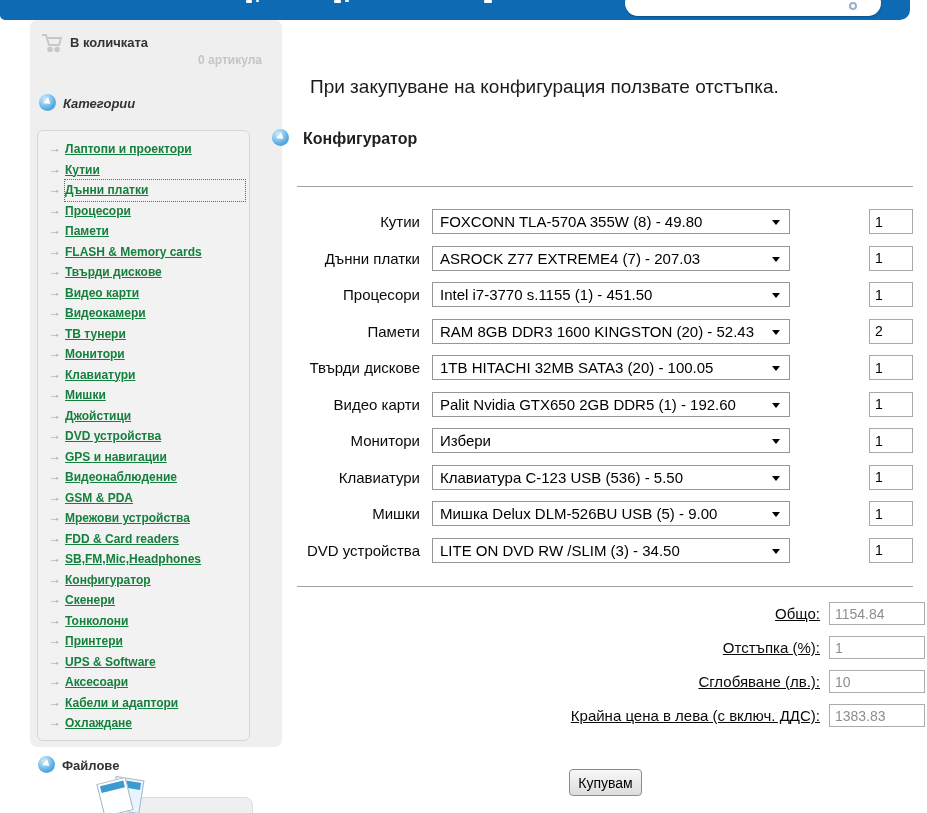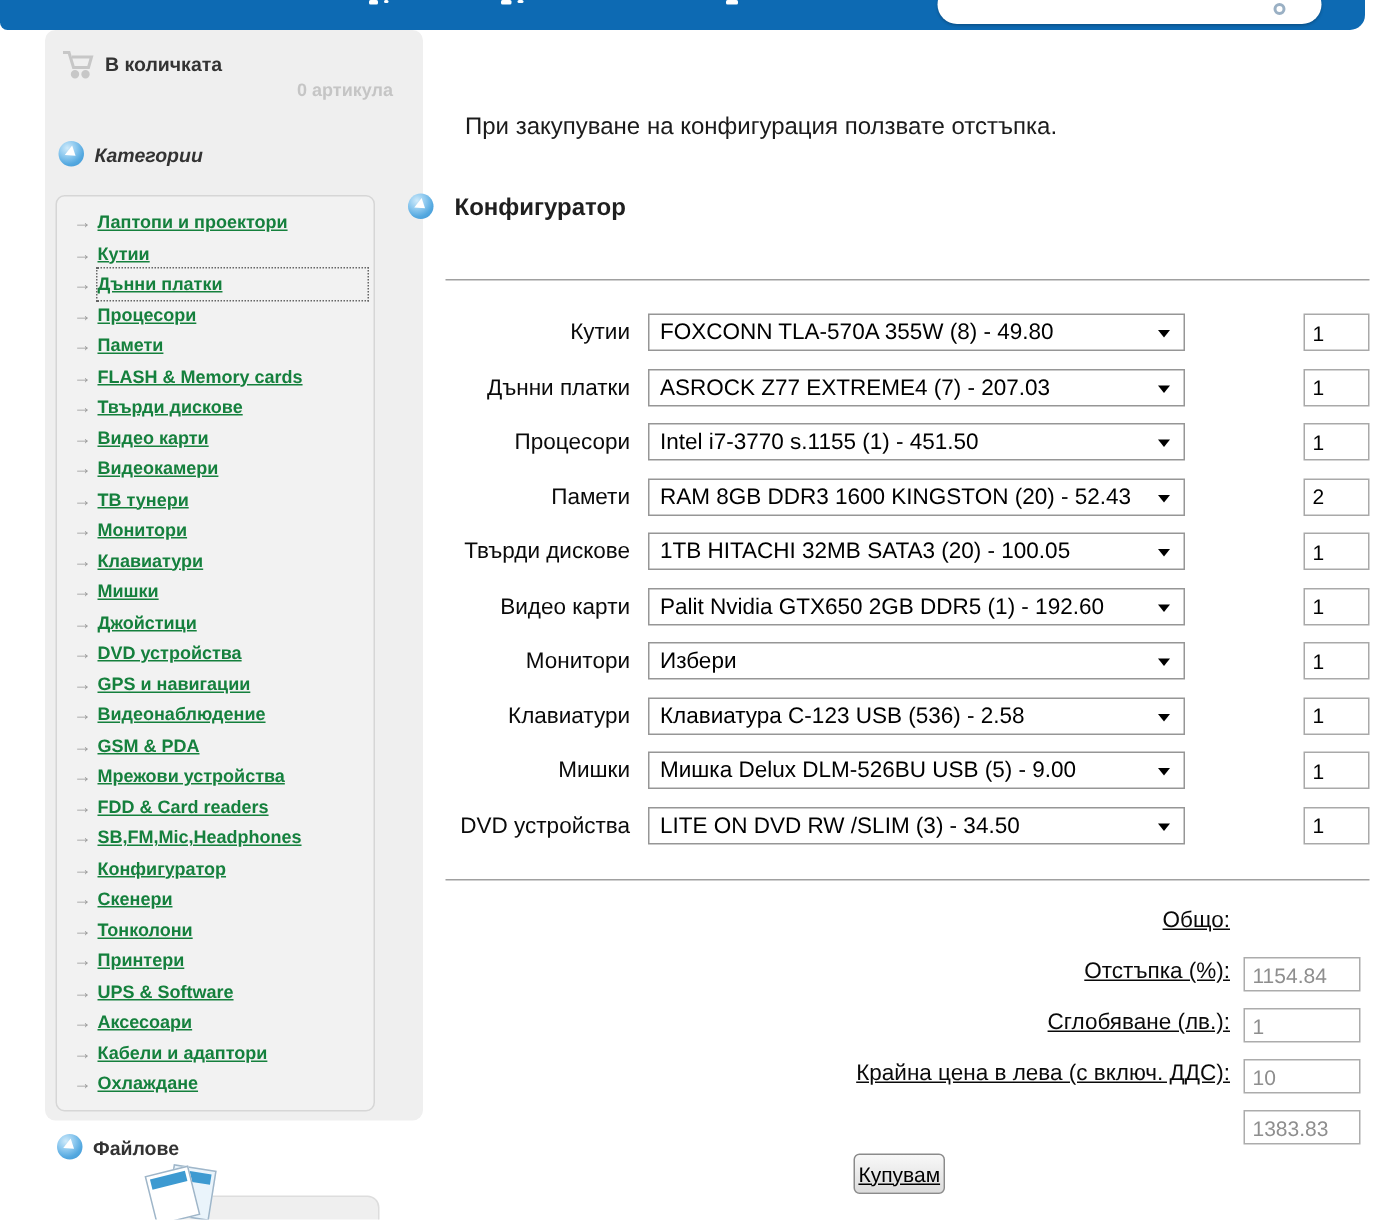--- a/index.html
+++ b/index.html
@@ -61,21 +61,21 @@
   .files-box {
     position:absolute; left:120px; top:797px; width:133px; height:20px;
     background:#efefef; border:1px solid #ddd; border-radius:8px 8px 0 0;
   }
   .page2 { position:absolute; left:113px; top:778px; width:29px; height:34px; background:#eaf4fb;
            border:1px solid #9fb6c9; transform:rotate(9deg); }
   .page1 { position:absolute; left:100px; top:780px; width:30px; height:34px; background:#fff;
            border:1px solid #9fb6c9; transform:rotate(-14deg); }
   .page1::before, .page2::before { content:''; position:absolute; left:2px; right:2px; top:2px; height:7px; background:#3d9ad1; }
   
-  .notice { position:absolute; left:310px; top:76px; font-size:16px; color:#1b1b1b; }
+  .notice { position:absolute; left:310px; top:76px; font-size:19px; color:#1b1b1b; }
   .cfg-ball { left:272px; top:129px; }
   .cfg-title { position:absolute; left:303px; top:130px; font-size:16px; font-weight:bold; color:#1f1f1f; }
   .hr { position:absolute; left:297px; width:616px; height:1px; background:#a0a0a0; }
   .hr1 { top:186px; } .hr2 { top:586px; }
   .rows { position:absolute; left:297px; top:209px; width:616px; }
   .cfg-row { position:relative; height:25px; margin-bottom:11.5px; }
   .cfg-label { position:absolute; left:0; top:4px; width:123px; text-align:right; font-size:15px; color:#0a0a0a; }
   .cfg-select {
     position:absolute; left:135px; top:0; width:358px; height:25px;
     background:#fff; border:1px solid #969696; font-size:15px; line-height:23px;
@@ -87,28 +87,28 @@
   }
   .cfg-qty {
     position:absolute; left:572px; top:0; width:44px; height:25px;
     border:1px solid #a9a9a9; background:#fff; font-size:14px; padding-left:5px;
     font-family:inherit; color:#000;
   }
   .totals { position:absolute; left:297px; top:602px; width:616px; }
   .total-row { position:relative; height:23px; margin-bottom:11px; }
   .total-label { position:absolute; left:0; top:3px; width:523px; text-align:right; font-size:15px; color:#0a0a0a;text-decoration:underline; }
   .total-input {
-    position:absolute; left:532px; top:0; width:78px; height:23px;
+    position:absolute; left:532px; top:0; width:96px; height:23px;
     border:1px solid #acacac; background:#fff; color:#8e8e8e;
-    font-size:14px; padding-left:5px; font-family:inherit;margin-top:36px;
+    font-size:14px; padding-left:5px; font-family:inherit;
   }
   .buy-btn {
-    position:absolute; left:569px; top:769px; width:61px; height:27px;
+    position:absolute; left:569px; top:769px; width:73px; height:27px;
     background:linear-gradient(#f8f8f8,#dcdcdc); border:1px solid #8b8b8b; border-radius:4px;
-    font-size:14px; font-family:inherit; color:#000; cursor:pointer;text-decoration:underline;
+    font-size:14px; font-family:inherit; color:#000; cursor:pointer;
   }
 </style>
 </head>
 <body>
 
 <div class="topbar">
   <div class="frag f1"></div>
   <div class="frag f2"></div>
   <div class="frag f3"></div>
   <div class="frag f4"></div>
@@ -356,21 +356,21 @@
         <div class="cfg-select">
           <span>Избери</span>
           <span class="dd-arrow"></span>
         </div>
         <input class="cfg-qty" value="1" style="">
       </div>
 
       <div class="cfg-row">
         <div class="cfg-label">Клавиатури</div>
         <div class="cfg-select">
-          <span>Клавиатура C-123 USB (536) - 2.58</span>
+          <span>Клавиатура C-123 USB (536) - 5.50</span>
           <span class="dd-arrow"></span>
         </div>
         <input class="cfg-qty" value="1" style="">
       </div>
 
       <div class="cfg-row">
         <div class="cfg-label">Мишки</div>
         <div class="cfg-select">
           <span>Мишка Delux DLM-526BU USB (5) - 9.00</span>
           <span class="dd-arrow"></span>

